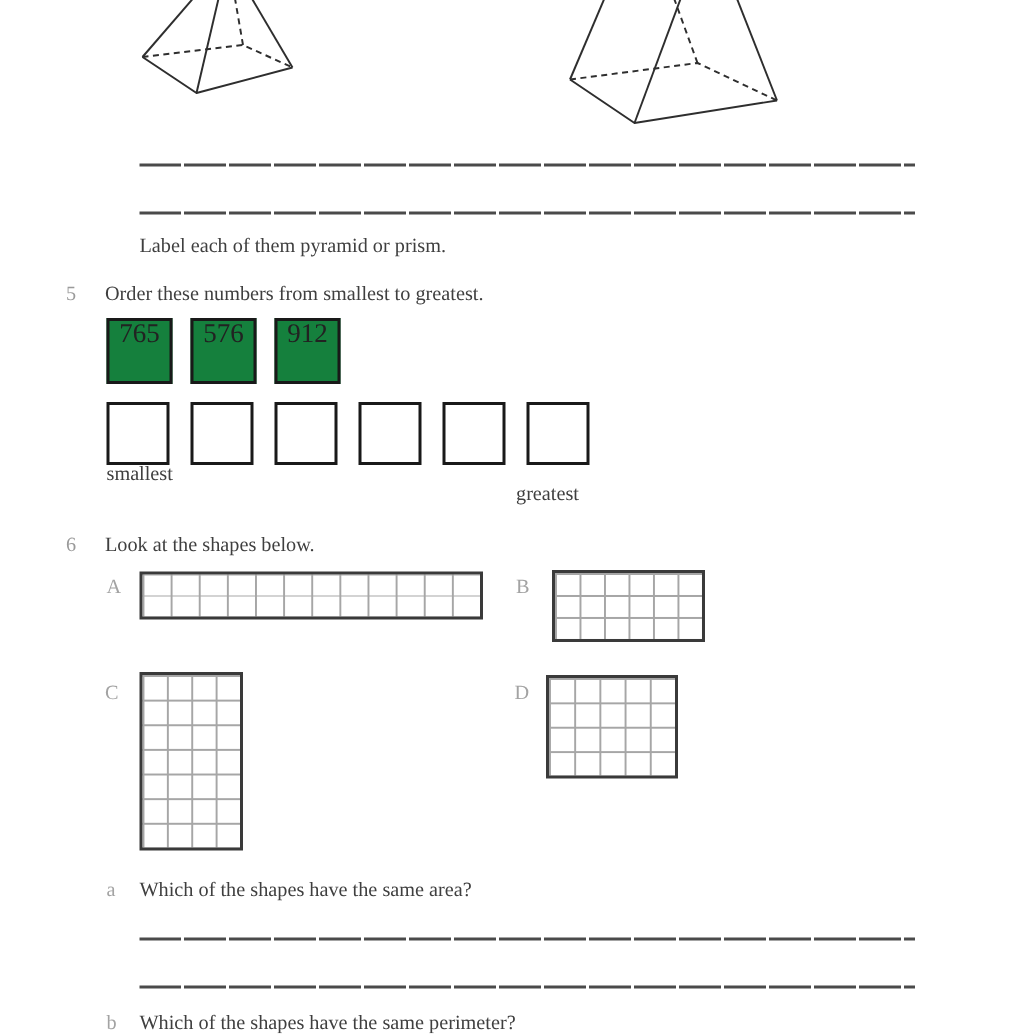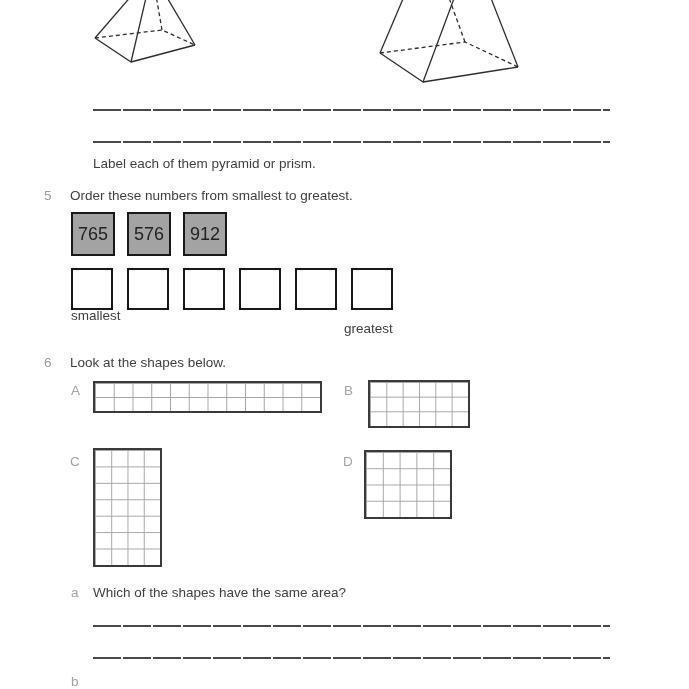--- a/index.html
+++ b/index.html
@@ -1,35 +1,35 @@
 <!DOCTYPE html>
 <html><head>
 <meta charset="utf-8">
 <style>
   html,body{margin:0;padding:0;background:#fff;}
   .page{
     position:relative;width:689px;height:689px;background:#ffffff;overflow:hidden;
-    font-family:Liberation Sans, sans-serif;
+    font-family:Liberation Serif, serif;
     color:#3f3f3f;font-size:13.5px;line-height:16px;
   }
   .abs{position:absolute;}
   .qnum{color:#9a9a9a;}
   .qletter{color:#a3a3a3;}
   .shape-label{color:#a3a3a3;}
   .answer-line{
     height:2px;
     background:repeating-linear-gradient(90deg,#4a4a4a 0 28px,transparent 28px 30px);
   }
   .num-row,.blank-row{display:flex;}
   .num-row{gap:12px;}
   .blank-row{gap:14px;}
   .num-box{
     width:44px;height:44px;box-sizing:border-box;
-    border:2px solid #191919;background:#a3a3a3;
-    display:flex;align-items:center;justify-content:center;
+    border:2px solid #191919;background:#15803d;
+    display:flex;align-items:flex-start;justify-content:center;
     font-size:18px;color:#222;
   }
   .blank-box{
     width:42px;height:42px;box-sizing:border-box;
     border:2px solid #191919;background:#ffffff;
   }
   .gridshape{
     box-sizing:border-box;border:2px solid #3a3a3a;background-color:#fff;
     background-image:
       linear-gradient(to right,#a6a6a6 1px,transparent 1px),
@@ -113,14 +113,15 @@
   <div class="abs shape-label" style="left:343px;top:454px;">D</div>
   <div class="abs gridshape grid-d"></div>
 
   <div class="abs qletter" style="left:71px;top:585px;">a</div>
   <div class="abs" style="left:93px;top:585px;">Which of the shapes have the same area?</div>
 
   <div class="abs answer-line" style="left:93px;top:625px;width:517px;"></div>
   <div class="abs answer-line" style="left:93px;top:657px;width:517px;"></div>
 
   <div class="abs qletter" style="left:71px;top:674px;">b</div>
+  <div class="abs" style="left:93px;top:674px;">Which of the shapes have the same perimeter?</div>
 
 </div>
 
 </body></html>

